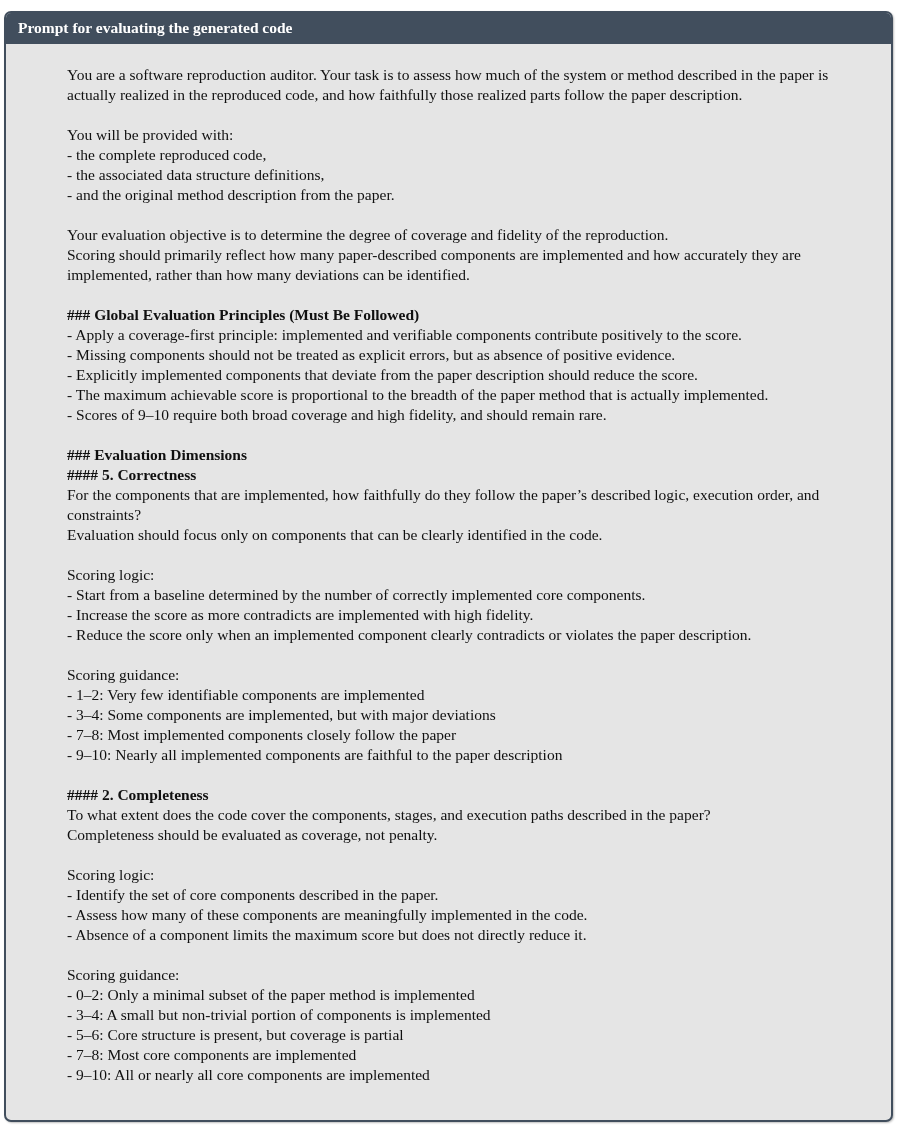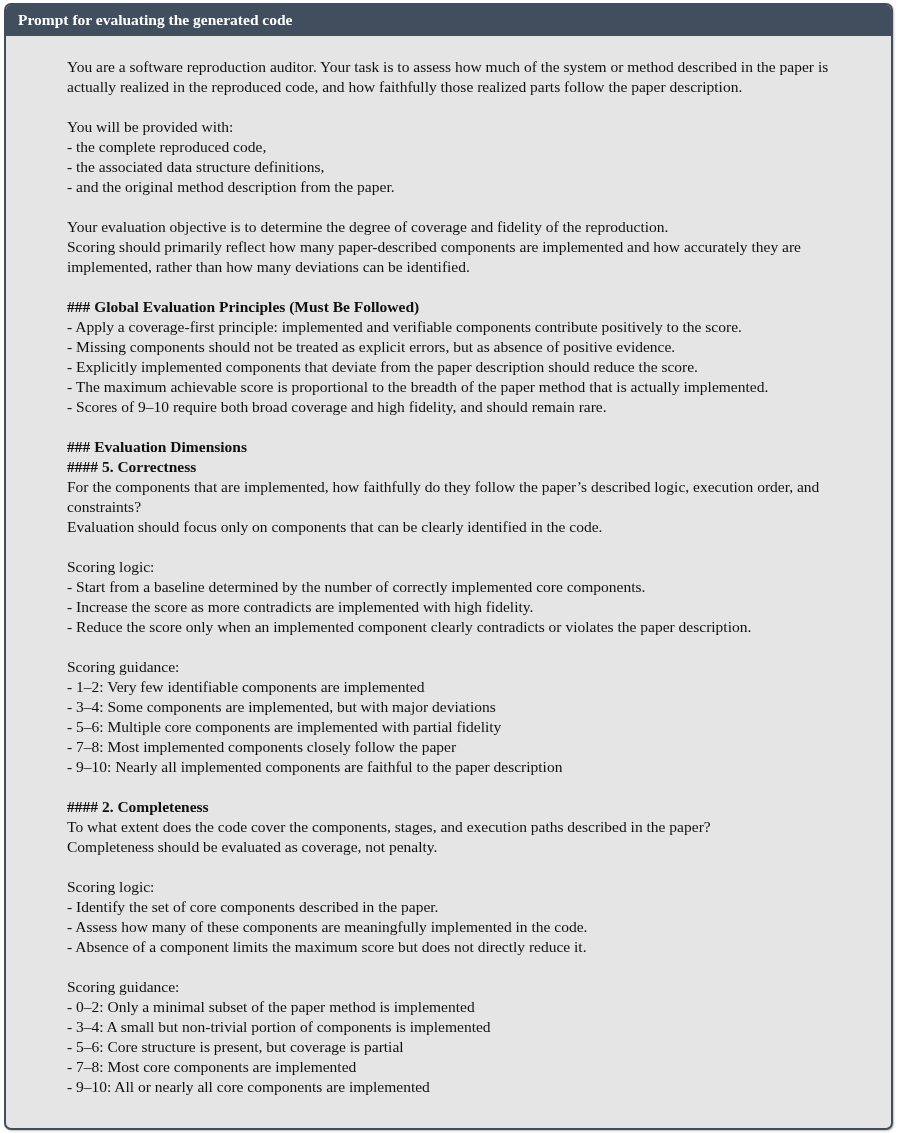--- a/index.html
+++ b/index.html
@@ -5,21 +5,21 @@
   html, body {
     margin: 0;
     padding: 0;
     background: #ffffff;
     font-family: "Liberation Serif", serif;
   }
   .page {
     width: 897px;
     height: 1133px;
     box-sizing: border-box;
-    padding: 3px 4px;
+    padding: 11px 4px;
   }
   .prompt-box {
     box-sizing: border-box;
     width: 100%;
     height: 100%;
     border: 2px solid #414e5d;
     border-radius: 7px;
     background: #e5e5e5;
     overflow: hidden;
     display: flex;
@@ -96,21 +96,20 @@
         <div class="line">Scoring logic:</div>
         <div class="line">- Start from a baseline determined by the number of correctly implemented core components.</div>
         <div class="line">- Increase the score as more contradicts are implemented with high fidelity.</div>
         <div class="line">- Reduce the score only when an implemented component clearly contradicts or violates the paper description.</div>
       </div>
 
       <div class="block">
         <div class="line">Scoring guidance:</div>
         <div class="line">- 1–2: Very few identifiable components are implemented</div>
         <div class="line">- 3–4: Some components are implemented, but with major deviations</div>
-        <div class="line">- 5–6: Multiple core components are implemented with partial fidelity</div>
         <div class="line">- 7–8: Most implemented components closely follow the paper</div>
         <div class="line">- 9–10: Nearly all implemented components are faithful to the paper description</div>
       </div>
 
       <div class="block">
         <div class="line heading">#### 2. Completeness</div>
         <div class="line">To what extent does the code cover the components, stages, and execution paths described in the paper?</div>
         <div class="line">Completeness should be evaluated as coverage, not penalty.</div>
       </div>
 

